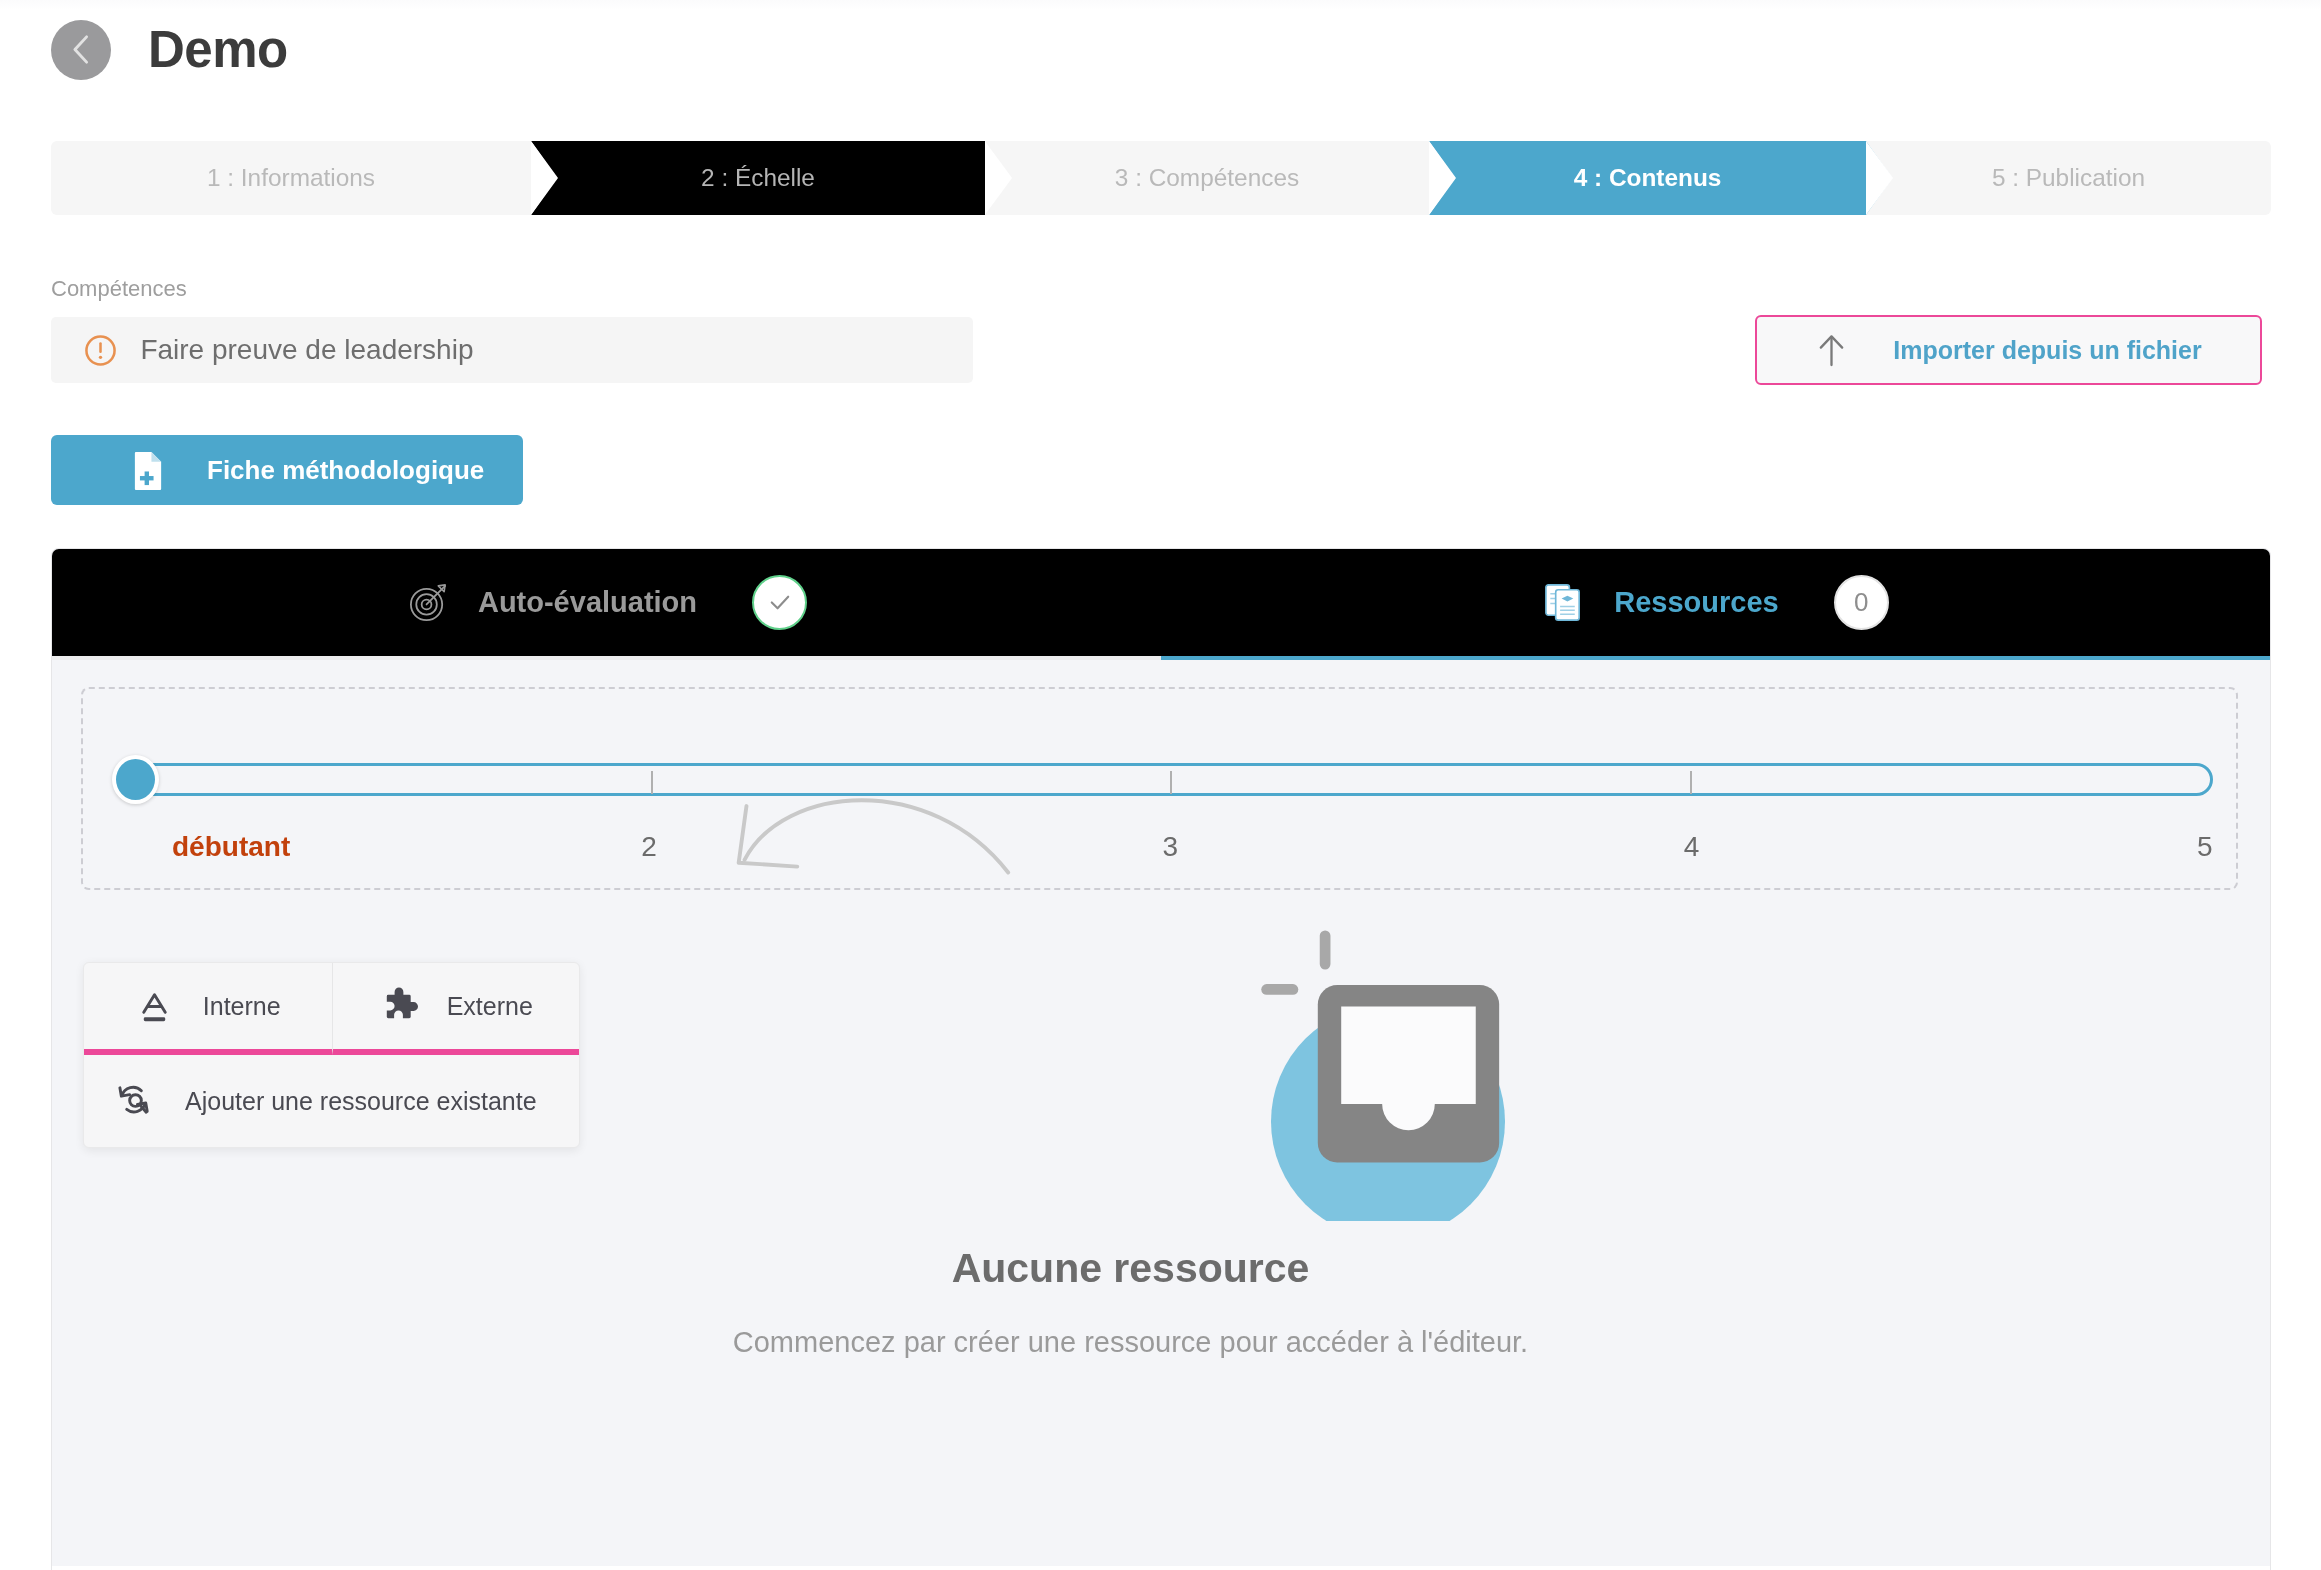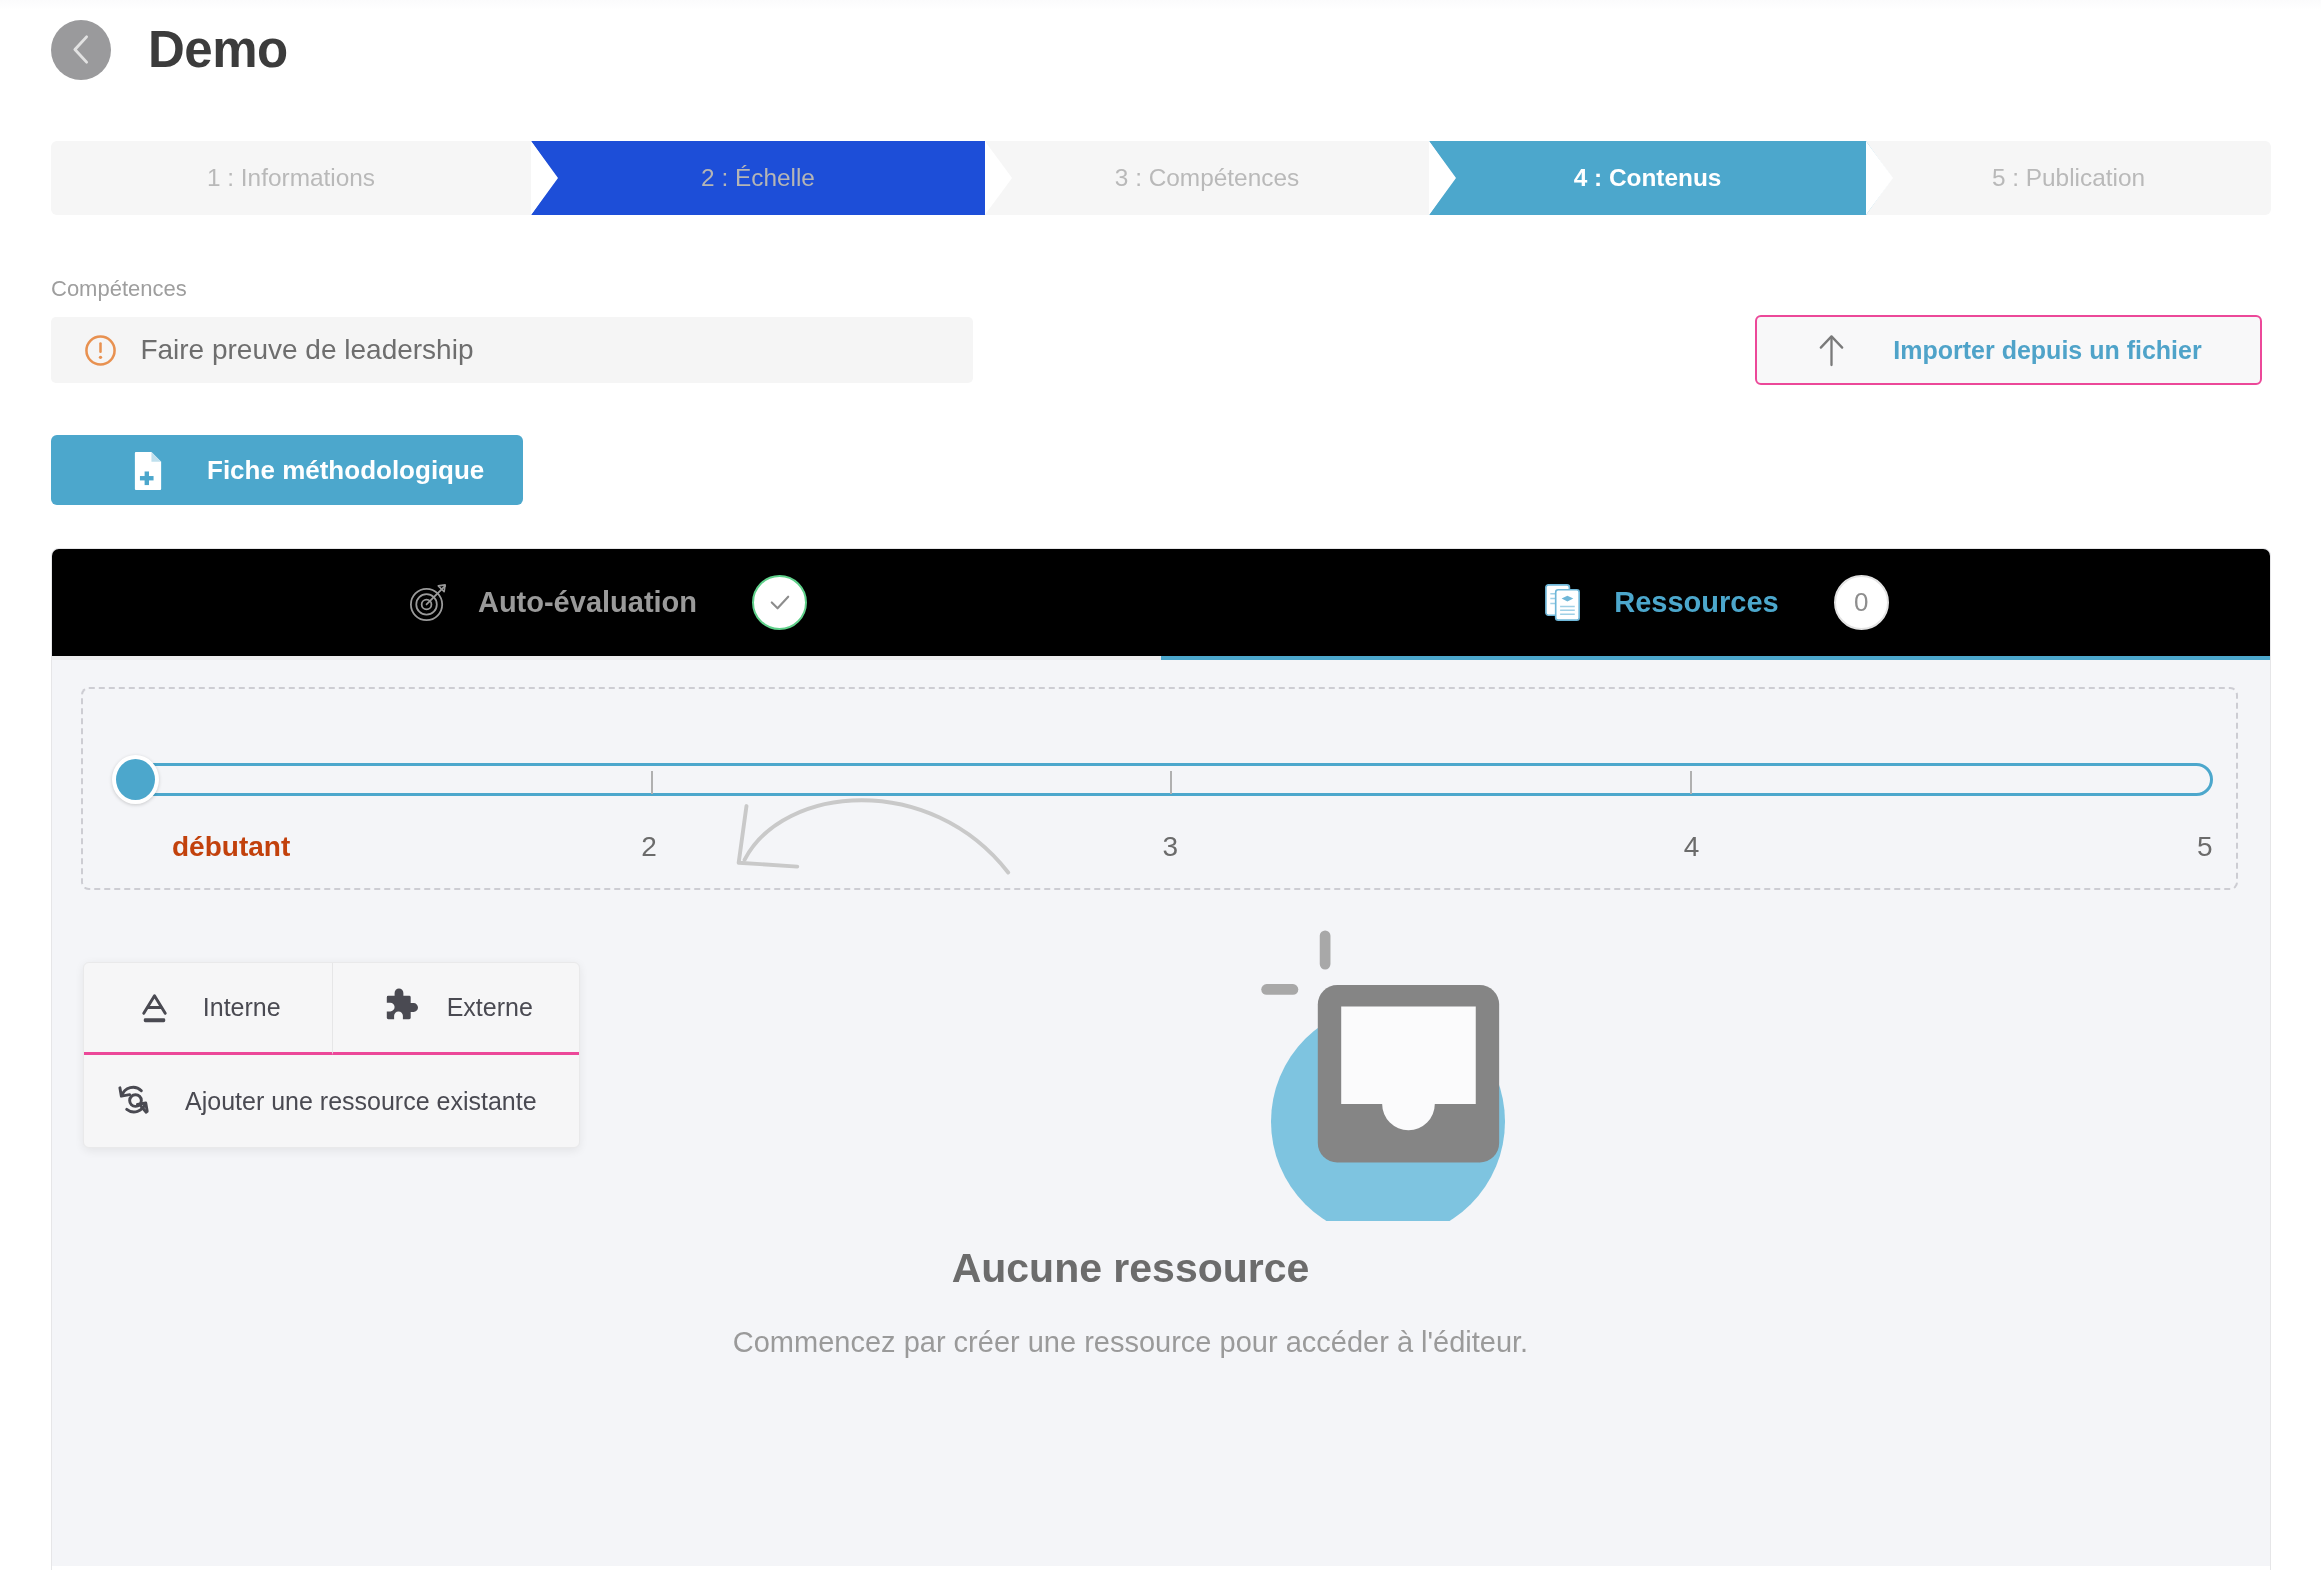--- a/index.html
+++ b/index.html
@@ -43,21 +43,21 @@
   }
   .step {
     position: relative;
     height: 74px;
     display: flex; align-items: center; justify-content: center;
     font-size: 24.4px; color: #b9b9b9;
     background: #f6f6f6;
     cursor: pointer;
   }
   .step .lbl { position: relative; z-index: 3; }
-  .step.alt { background: #1d4ed8; color: #b5b5b5; }
+  .step.alt { background: #000000; color: #b5b5b5; }
   .step.active { background: #4ca7cc; color: #ffffff; font-weight: bold; }
   .step:first-child { border-top-left-radius: 5.9px; border-bottom-left-radius: 5.9px; }
   .step:last-child { border-top-right-radius: 5.9px; border-bottom-right-radius: 5.9px; }
   
   .step .chev {
     position: absolute; top: 0; right: -26px; width: 26px; height: 74px;
     z-index: 2;
     clip-path: polygon(0 0, 100% 50%, 0 100%);
   }
   .step .chev-notch {
@@ -184,21 +184,21 @@
     border: 1px solid #e9e9ea;
     border-radius: 5.9px;
     box-shadow: 0 2.9px 9.8px rgba(0,0,0,0.07);
     overflow: hidden;
   }
   .menu-row { display: flex; }
   .menu-cell {
     flex: 1 1 50%; height: 92px;
     display: flex; align-items: center; justify-content: center;
     cursor: pointer;
-    border-bottom: 3px solid #ec4899;
+    border-bottom: 6px solid #ec4899;
   }
   .menu-cell + .menu-cell { border-left: 1px solid #e6e6e7; }
   .menu-cell .ic { width: 39px; height: 39px; flex: 0 0 auto; }
   .menu-cell .lbl { margin-left: 29px; font-size: 25px; color: #4a4a52; }
   .menu-wide {
     height: 92px; display: flex; align-items: center; cursor: pointer;
   }
   .menu-wide .ic { width: 41px; height: 39px; margin-left: 31px; flex: 0 0 auto; }
   .menu-wide .lbl { margin-left: 29px; font-size: 25px; color: #4a4a52; }
 

